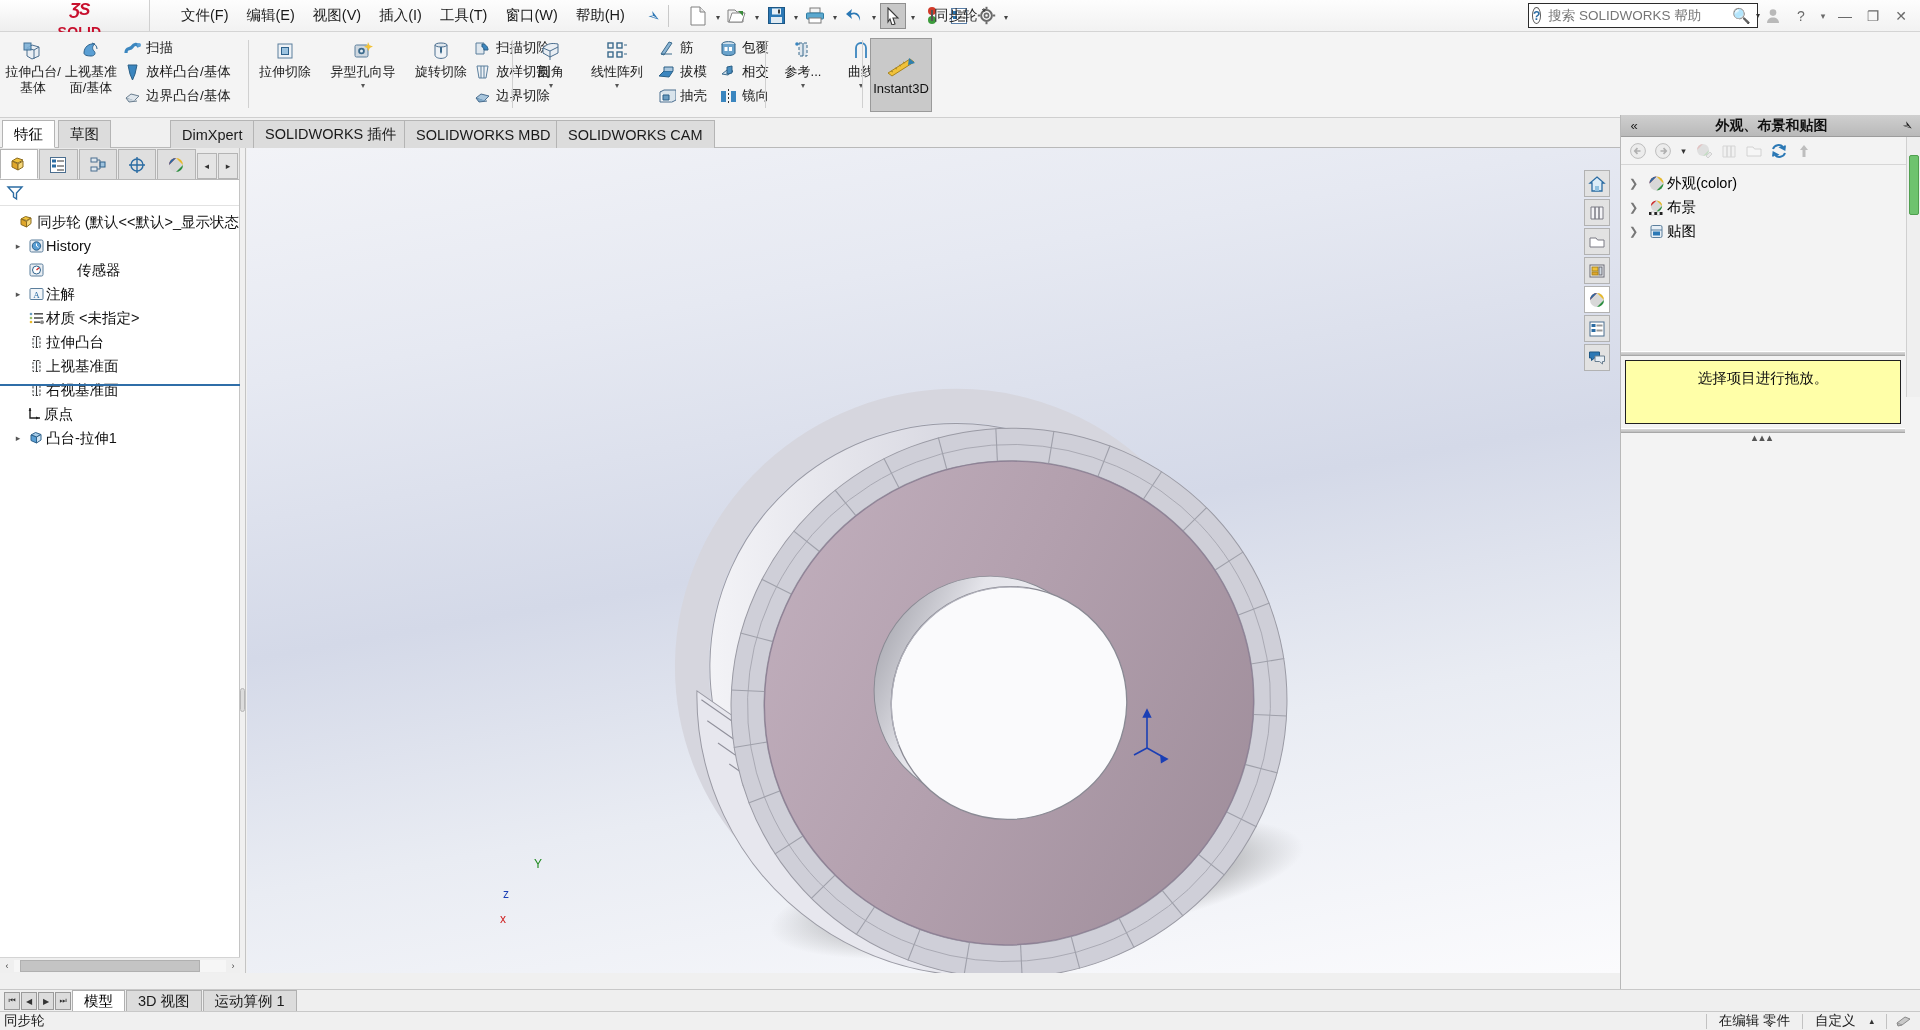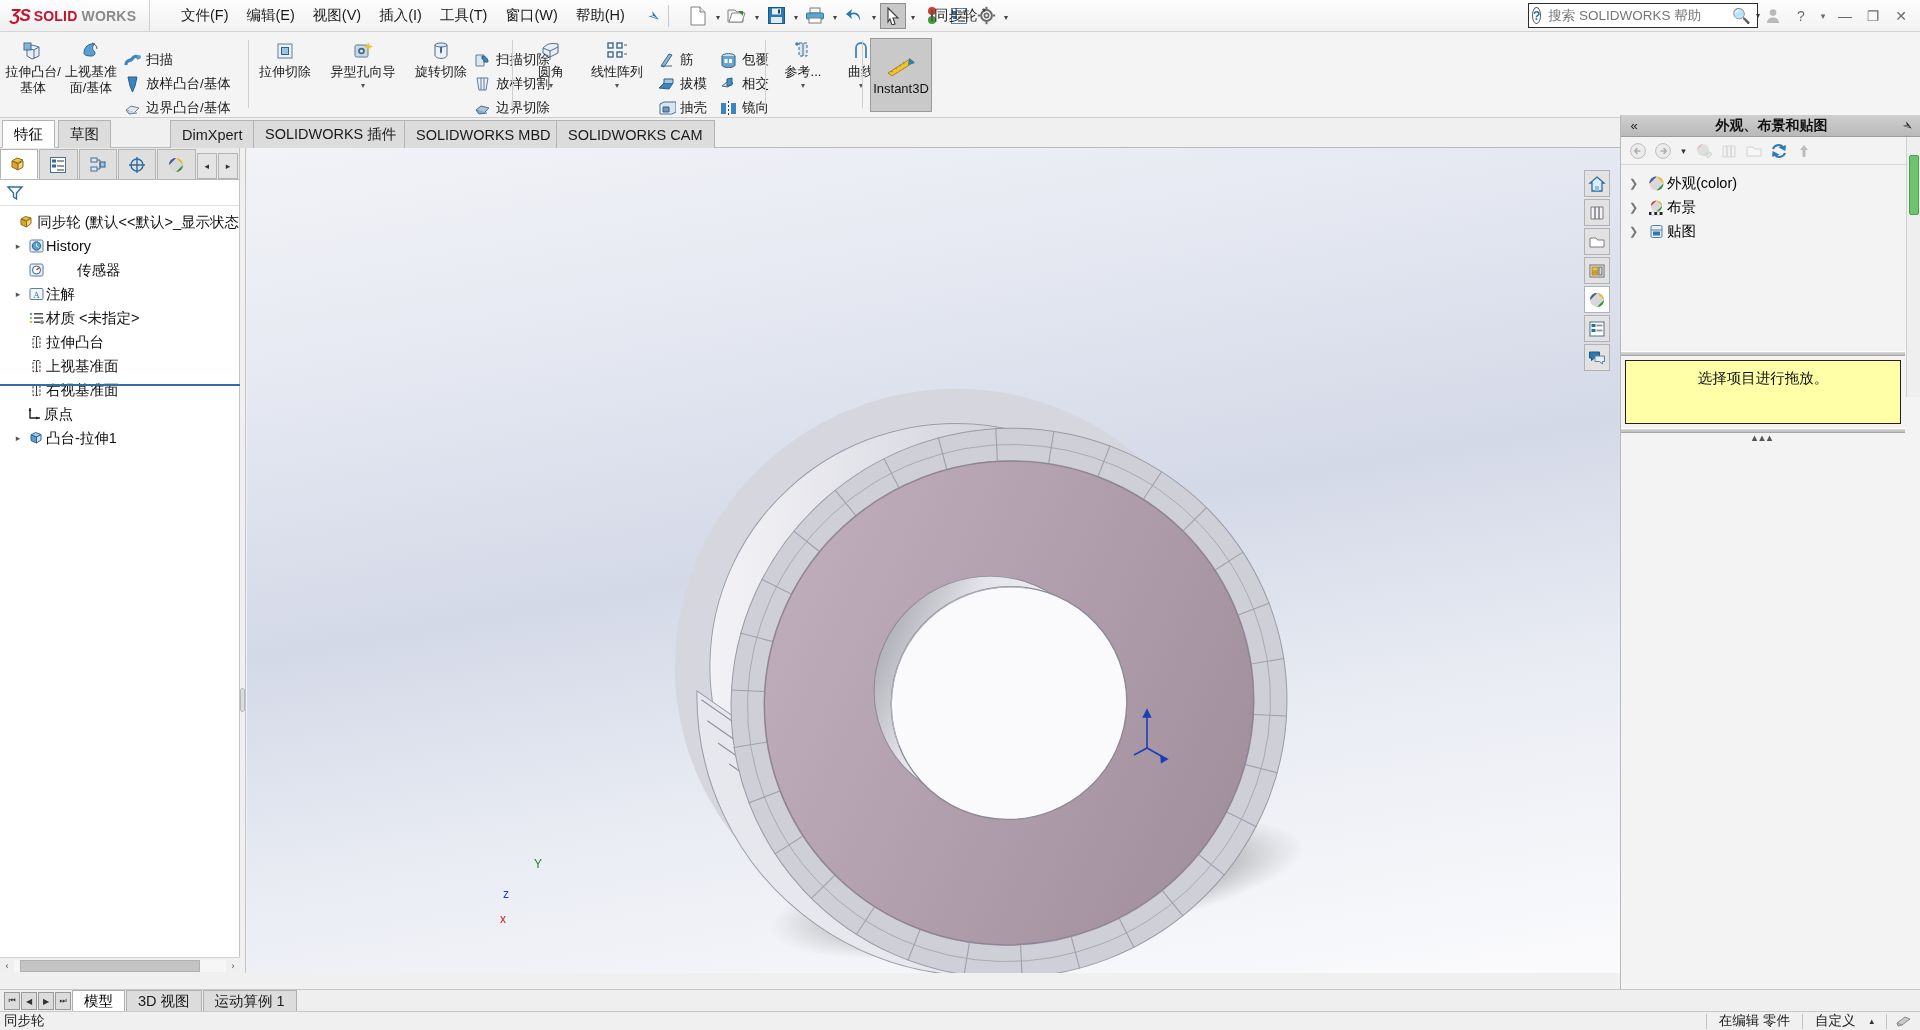--- a/index.html
+++ b/index.html
@@ -19,20 +19,21 @@
     position:absolute; left:0; top:0; width:1920px; height:32px;
     background:linear-gradient(#fdfdfd,#f2f2f2);
     border-bottom:1px solid #d4d4d4;
     display:flex; align-items:center;
   }
   .logo {
     width:150px; height:31px; display:flex; align-items:center;
     padding-left:10px; gap:4px;
     background:linear-gradient(#ffffff,#eeeeee);
     border-right:1px solid #d0d0d0;
+    flex-direction:column;
   }
   .logo-mark { font-weight:bold; font-size:17px; color:#c8102e; font-style:italic; letter-spacing:-1px;}
   .logo-sw { font-weight:bold; font-size:14px; color:#c8102e; letter-spacing:0.2px;}
   .logo-works { font-weight:bold; font-size:14px; color:#8a8a8a; letter-spacing:0.2px;}
 
   .menu { display:flex; align-items:center; margin-left:22px; gap:0px;}
   .menu-item { padding:4px 9px; font-size:14.5px; color:#1a1a1a; cursor:default; white-space:nowrap;}
 
   .pin { margin-left:14px; color:#2e77b5; font-size:15px; transform:rotate(35deg);}
 
@@ -63,21 +64,21 @@
     background:#f4f4f4; border-bottom:1px solid #cfcfcf;
   }
   .rgroup { position:absolute; top:4px; height:78px; display:flex; align-items:flex-start; }
   .rsep { position:absolute; top:8px; width:1px; height:68px; background:#d0d0d0;}
   .bigbtn {
     width:58px; display:flex; flex-direction:column; align-items:center; cursor:default;
     font-size:13px; color:#1a1a1a; line-height:16px; text-align:center; padding-top:2px;
   }
   .bigbtn .ic { height:26px; display:flex;align-items:center;justify-content:center;}
   .smallrow { display:flex; align-items:center; gap:4px; height:24px; padding:1px 3px; cursor:default; font-size:13.5px; color:#1a1a1a;}
-  .smallcol { display:flex; flex-direction:column;margin-top:12px; }
+  .smallcol { display:flex; flex-direction:column; }
   .caretrow { text-align:center; font-size:8px; color:#555; height:12px; line-height:12px;}
   .instant3d {
     width:62px;height:74px;background:#c9c9c9;border:1px solid #9a9a9a;
     display:flex;flex-direction:column;align-items:center;justify-content:center;gap:2px;
     font-size:13px;color:#111;cursor:default;
   }
 
   
   .tabstrip { position:absolute; left:0; top:118px; width:1920px; height:30px; background:#f0f0f0;border-bottom:1px solid #b9b9b9;}
   .ctab {

